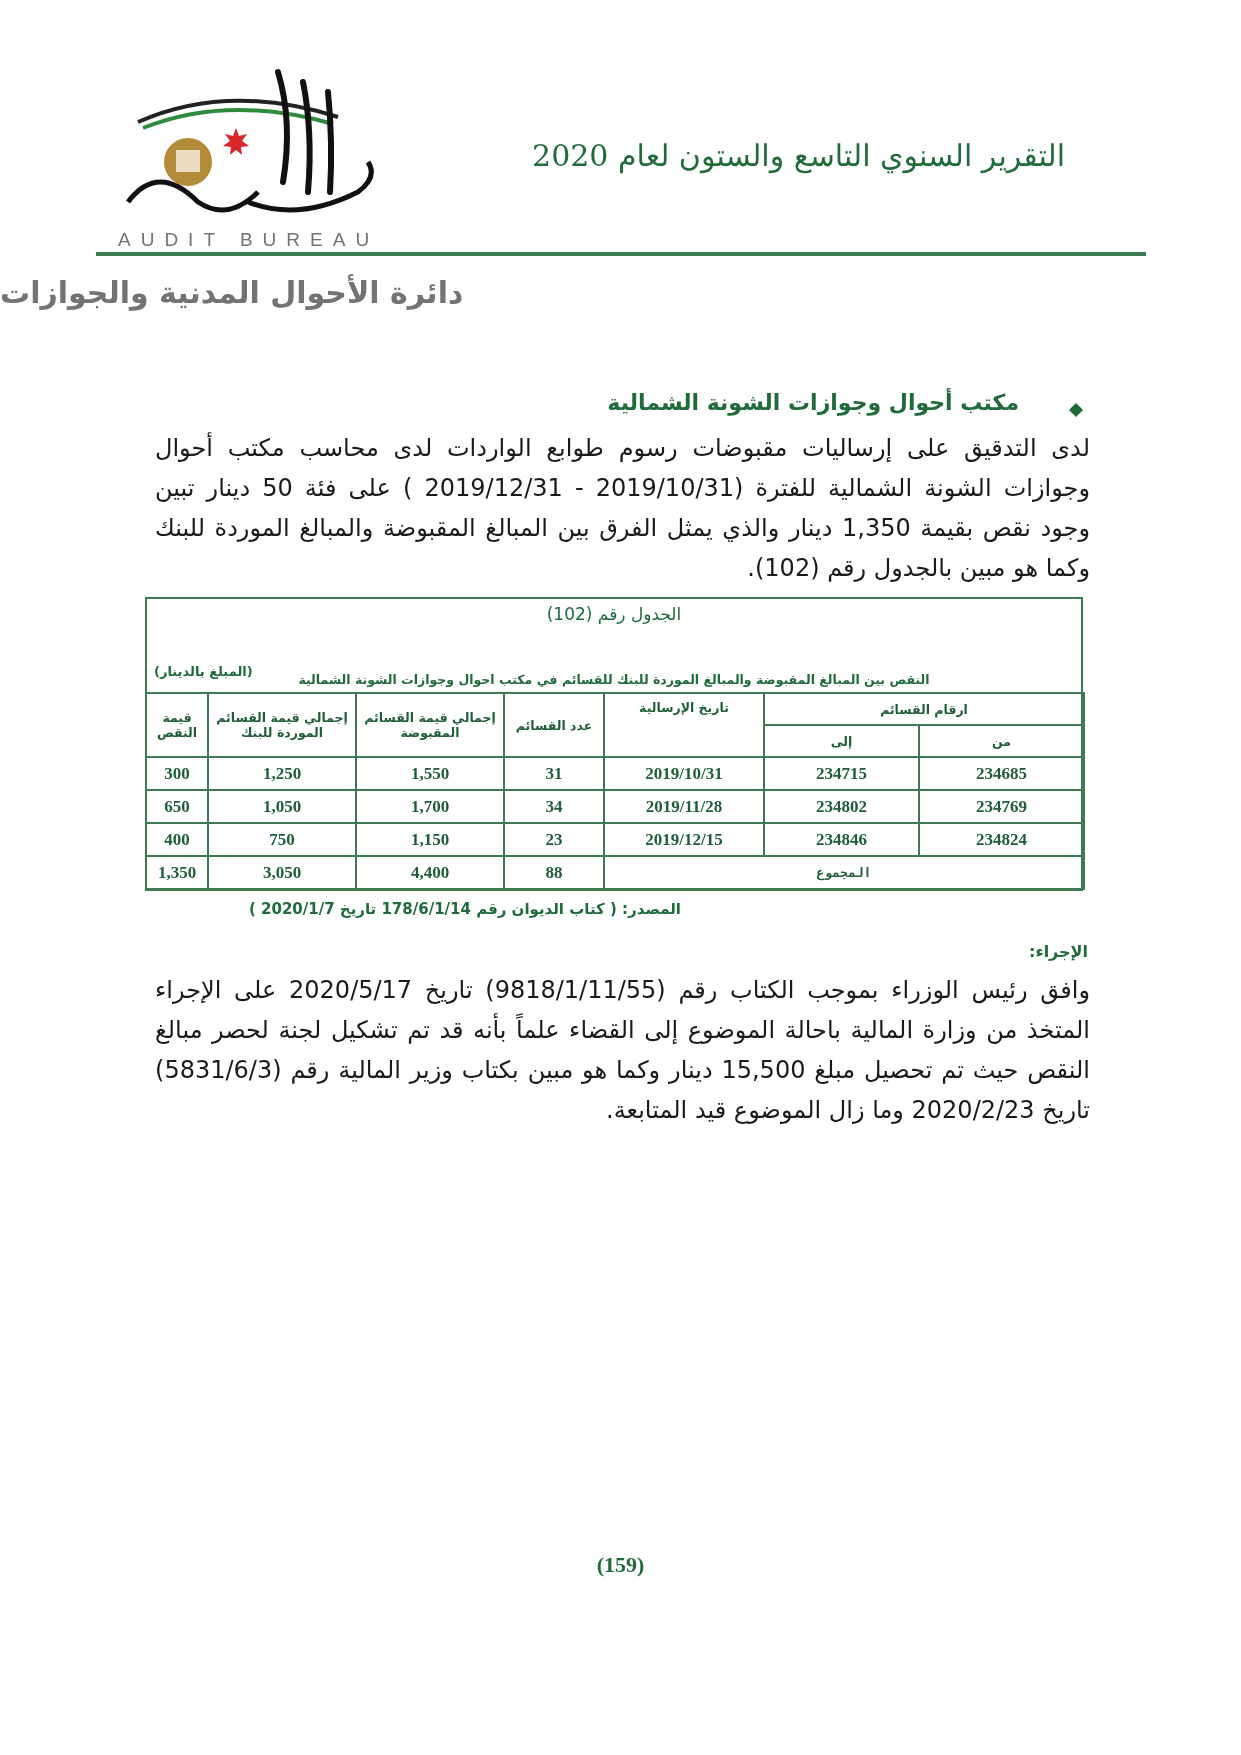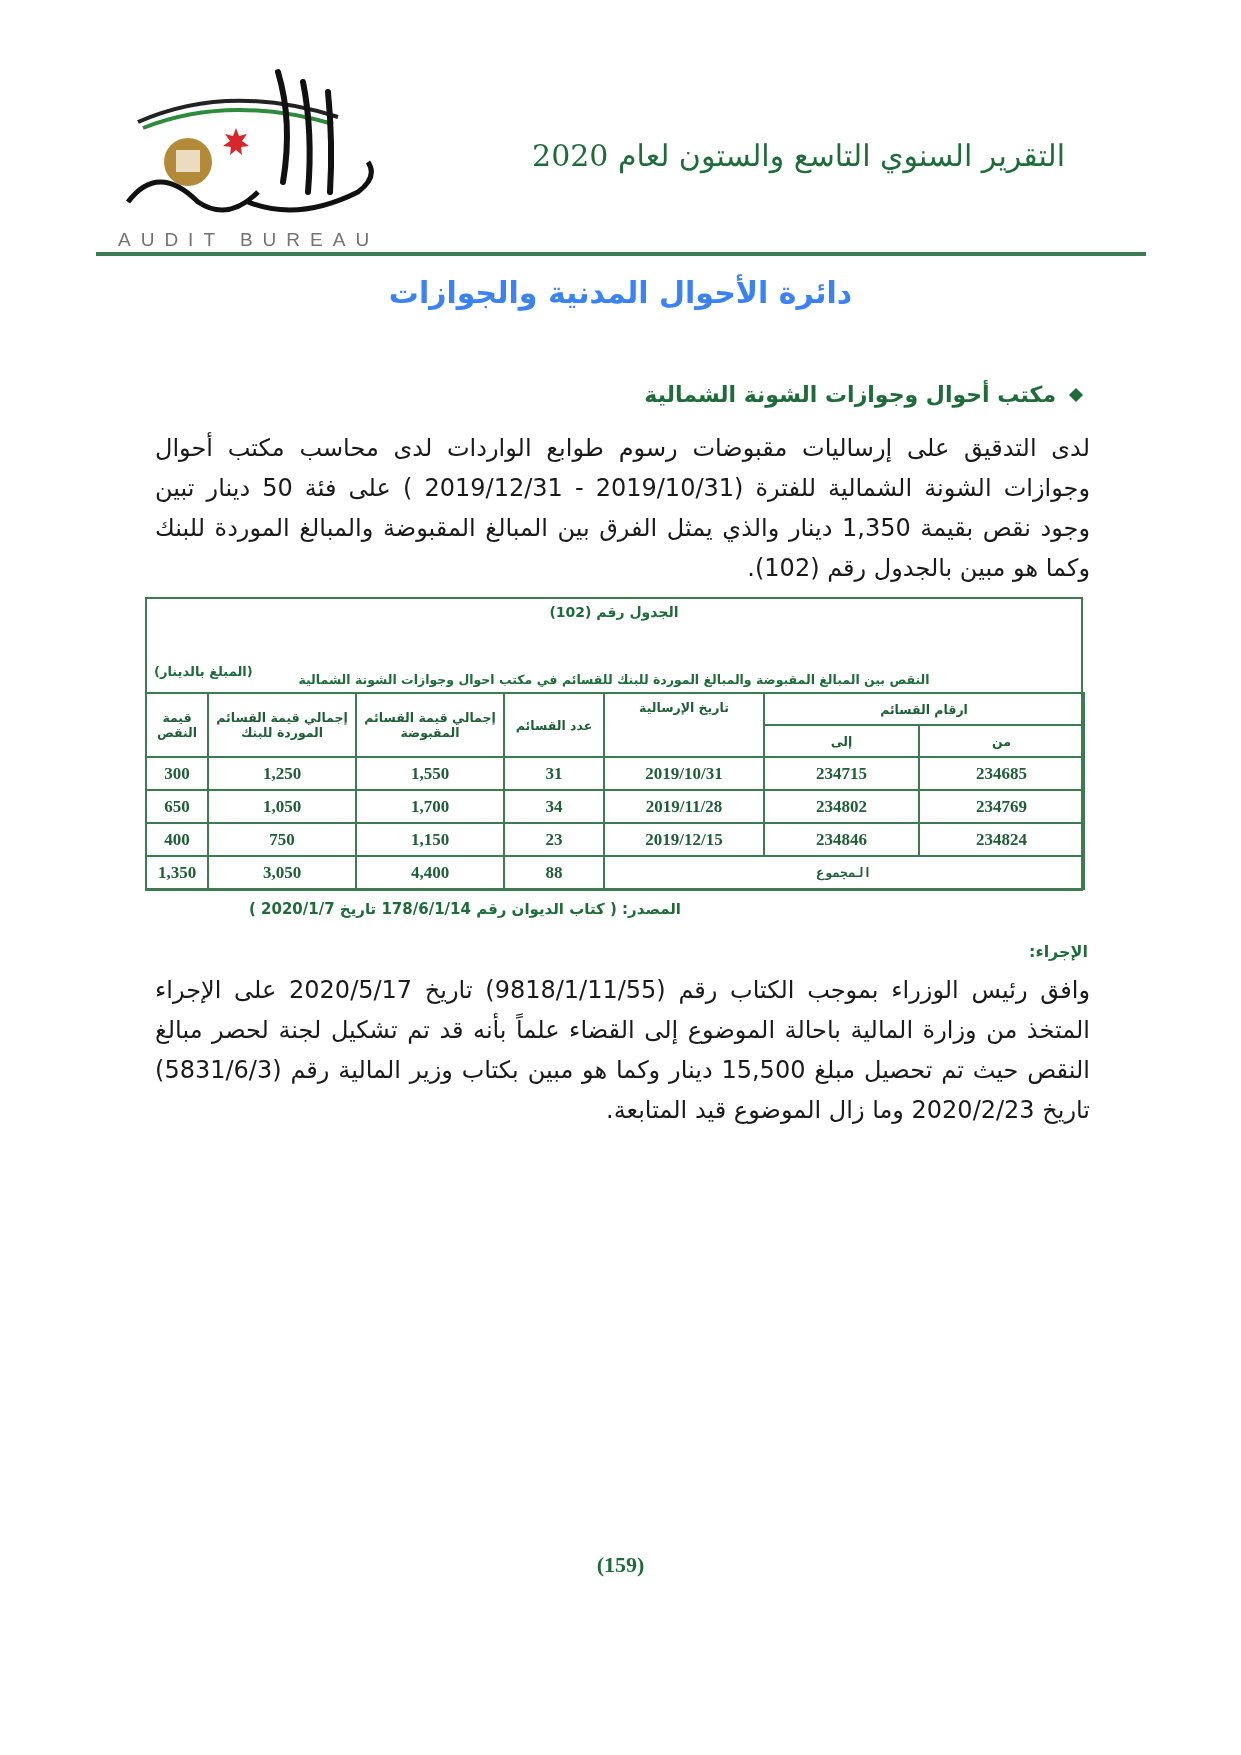--- a/index.html
+++ b/index.html
@@ -8,34 +8,34 @@
   .abs { position: absolute; }
 
   
   .logo { left: 118px; top: 62px; width: 300px; height: 190px; }
   .logo-caption { left: 118px; top: 229px; width: 300px; font-family: "Liberation Sans", sans-serif;
     font-size: 19px; letter-spacing: 10px; color: #737373; white-space: nowrap; }
   .report-title { right: 176px; top: 138px; direction: rtl; color: #1f6b3a; font-family: "DejaVu Serif", serif;
     font-size: 30px; font-weight: normal; white-space: nowrap; }
   .header-rule { left: 96px; top: 252px; width: 1050px; height: 4px; background: #3e7a52; }
 
-  .dept-title { left: 0; width: 1241px; top: 275px; text-align: center; direction: rtl;
-    color: #3b82f6; font-size: 30px; font-weight: bold; }
+  .dept-title { left: 0; width: 1241px; top: 275px; text-align: left; direction: rtl;
+    color: #737373; font-size: 30px; font-weight: bold; }
 
-  .section-heading { right: 160px; top: 382px; direction: rtl; color: #1f6b3a;
-    font-size: 22px; font-weight: bold; white-space: nowrap; display: flex; align-items: center; gap: 15px; }
+  .section-heading { right: 160px; top: 390px; direction: rtl; color: #1f6b3a;
+    font-size: 22px; font-weight: bold; white-space: nowrap; display: flex; align-items: flex-end; gap: 52px; }
   .diamond { width: 10px; height: 10px; background: #1f6b3a; transform: rotate(45deg); display: inline-block; }
 
   .para { direction: rtl; text-align: justify; font-size: 24px; line-height: 40px; color: #1a1a1a; }
   .para1 { left: 155px; width: 935px; top: 428px; text-align-last: right; }
 
   
   .tbl-box { left: 145px; top: 597px; width: 938px; height: 294px; border: 2px solid #3e7a52; box-sizing: border-box; }
   .tbl-title { left: 145px; width: 938px; top: 604px; text-align: center; direction: rtl;
-    color: #1f6b3a; font-size: 14px; font-weight: bold; }
+    color: #1f6b3a; font-size: 17px; font-weight: normal; }
   .tbl-subtitle { left: 145px; width: 938px; top: 672px; text-align: center; direction: rtl;
     color: #1f6b3a; font-size: 12.5px; font-weight: bold; }
   .tbl-unit { left: 154px; top: 664px; direction: rtl; color: #1f6b3a; font-size: 13px; font-weight: bold; }
 
   table.data { position: absolute; left: 145px; top: 692px; width: 938px; border-collapse: collapse;
     direction: rtl; table-layout: fixed; }
   table.data td, table.data th { border: 2px solid #3e7a52; text-align: center; padding: 0; color: #1f5e36; }
   table.data th { font-size: 12.5px; font-weight: bold; height: 30px; }
   table.data td { font-family: "Liberation Serif", serif; font-size: 17px; font-weight: bold; height: 31px; }
   table.data td.lbl { font-family: Liberation Mono, monospace; font-size: 13px; }

